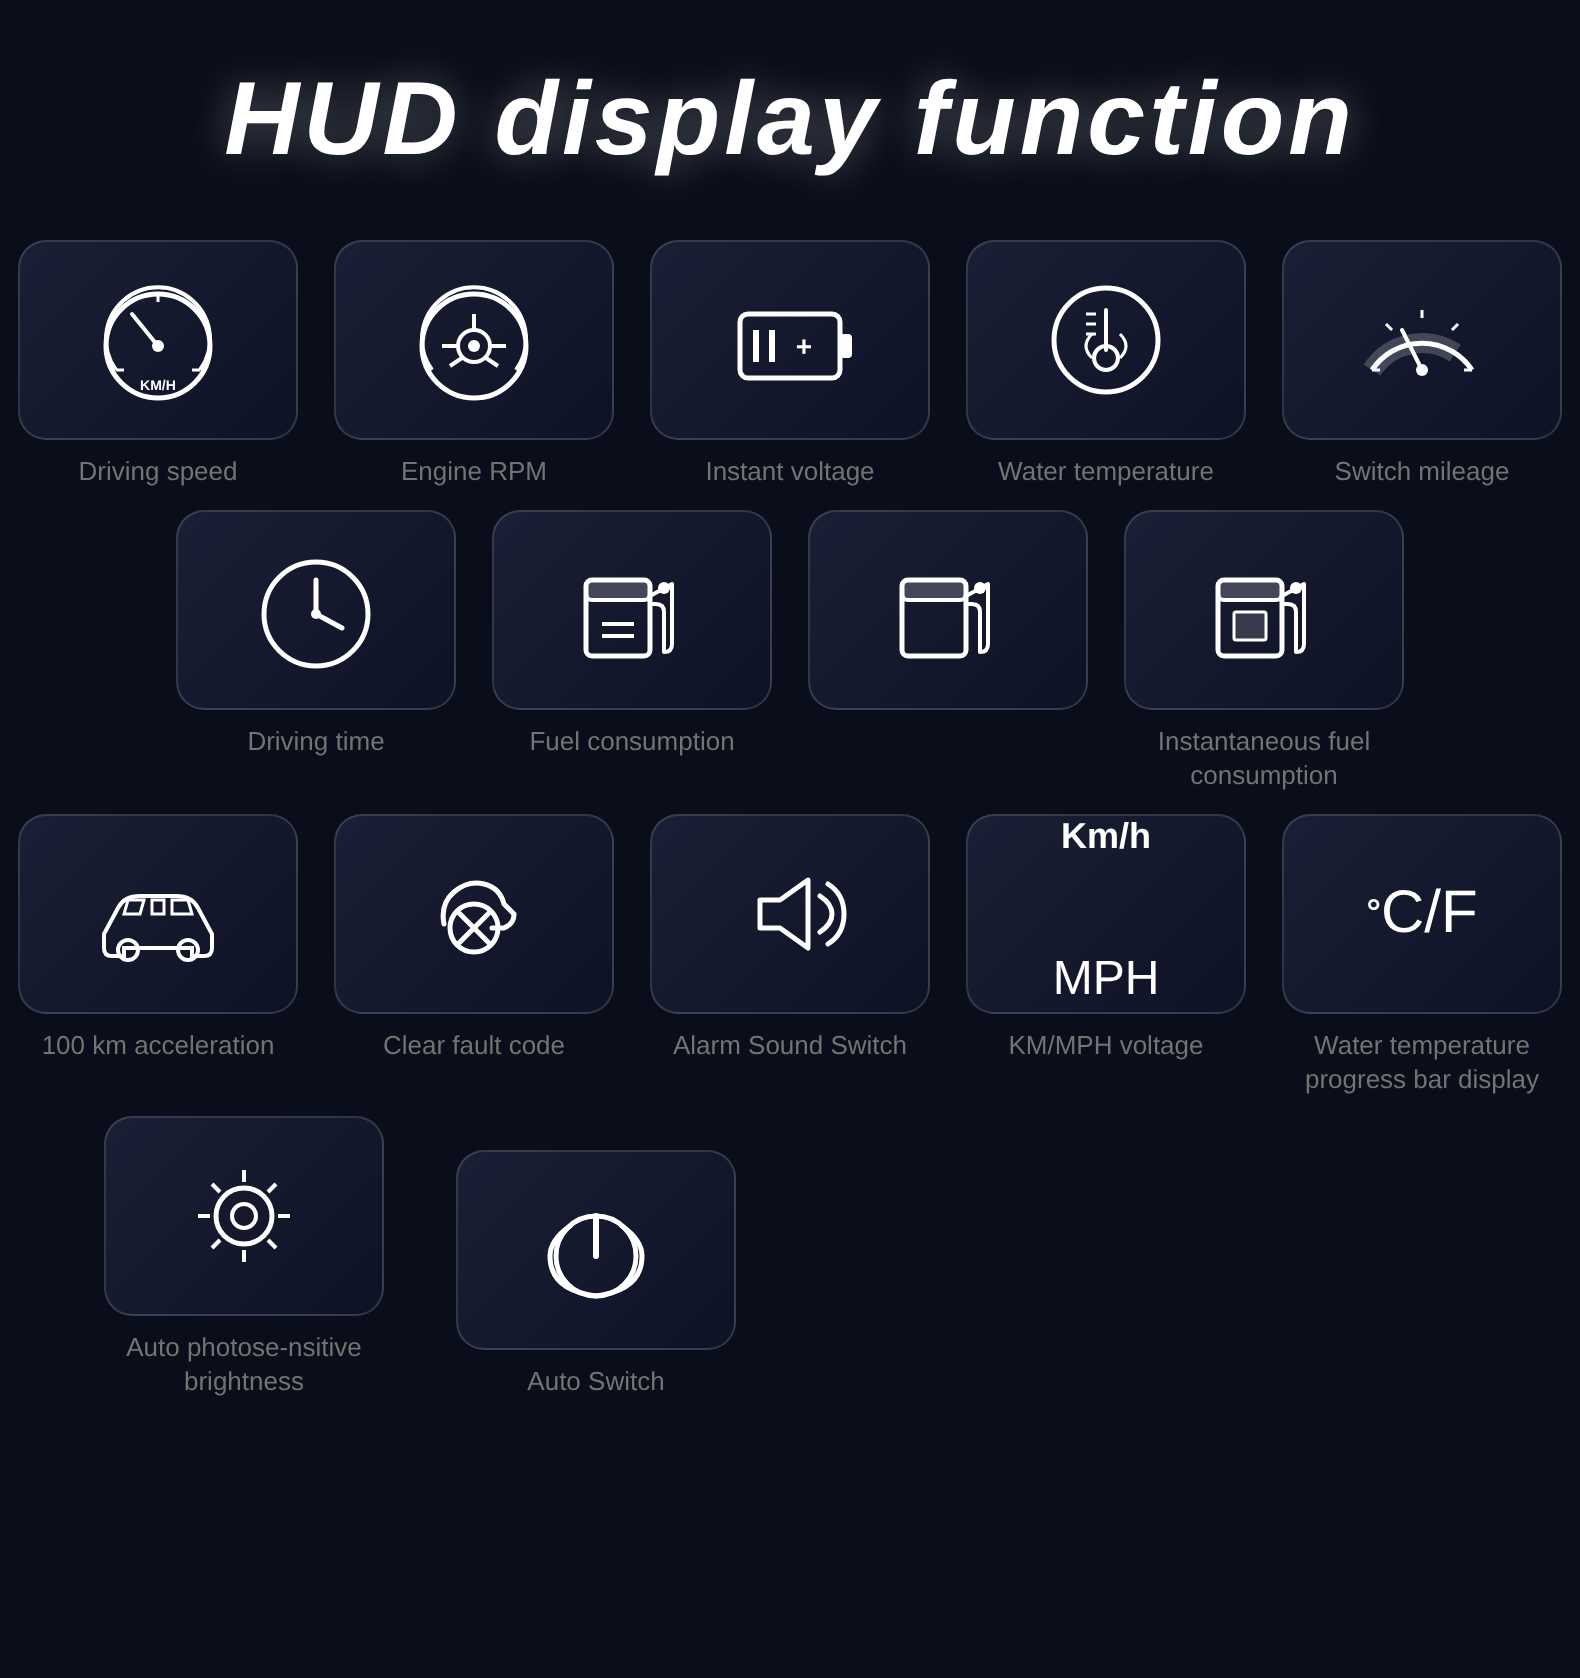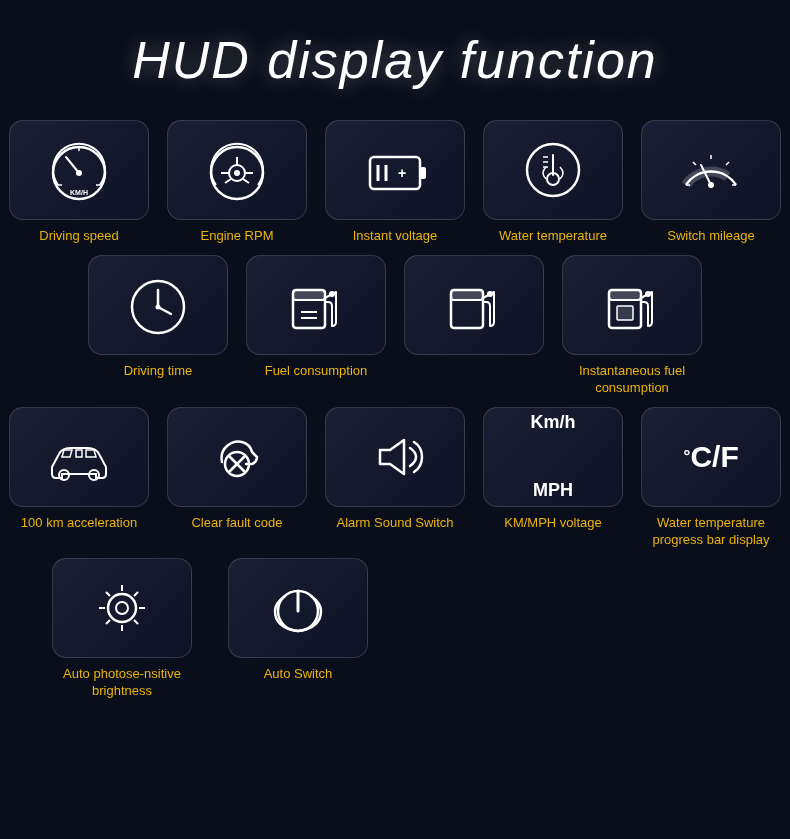--- a/index.html
+++ b/index.html
@@ -11,21 +11,21 @@
       color: white;
       overflow-x: hidden;
     }
 
     .header {
       text-align: center;
       padding: 30px 20px 20px;
     }
     .header h1 {
       font-size: 52px;
-      font-weight: 400;
+      font-weight: 700;
       font-style: italic;
       color: white;
       letter-spacing: 2px;
       text-shadow: 0 0 20px rgba(255,255,255,0.3);
     }
 
     .grid-container {
       display: flex;
       flex-direction: column;
       align-items: center;
@@ -62,21 +62,21 @@
       overflow: hidden;
     }
 
     .icon-box svg {
       width: 70px;
       height: 70px;
     }
 
     .feature-label {
       font-size: 13px;
-      color: #eab308;
+      color: #737373;
       text-align: center;
       line-height: 1.3;
     }
 
     .km-mph-box {
       display: flex;
       flex-direction: column;
       align-items: center;
       justify-content: center;
       color: white;
@@ -276,31 +276,31 @@
           <path d="M54 20 Q62 25 62 35 Q62 45 54 50" stroke="white" stroke-width="2.5" fill="none" stroke-linecap="round"></path>
         </svg>
       </div>
       <span class="feature-label">Alarm Sound Switch</span>
     </div>
 
     <div class="feature-item">
       <div class="icon-box">
         <div class="km-mph-box">
           <span style="font-size:18px; font-weight:900;">Km/h</span>
-          <span style="font-size:18px; font-weight:700;margin-top:46px;">MPH</span>
+          <span style="font-size:24px; font-weight:400;margin-top:46px;">MPH</span>
         </div>
       </div>
       <span class="feature-label">KM/MPH voltage</span>
     </div>
 
     <div class="feature-item">
       <div class="icon-box">
         <div class="cf-box">
           <span style="font-size:18px; vertical-align:super;">°</span>
-          <span style="font-size:30px; font-weight:700;">C/F</span>
+          <span style="font-size:30px; font-weight:400;">C/F</span>
         </div>
       </div>
       <span class="feature-label">Water temperature progress bar display</span>
     </div>
 
   </div>
 
   <div class="grid-row" style="justify-content: flex-start; padding-left: 22px;">
 
     <div class="feature-item">
@@ -314,21 +314,21 @@
           <line x1="52" y1="35" x2="58" y2="35" stroke="white" stroke-width="2"></line>
           <line x1="19" y1="19" x2="23" y2="23" stroke="white" stroke-width="2"></line>
           <line x1="47" y1="47" x2="51" y2="51" stroke="white" stroke-width="2"></line>
           <line x1="51" y1="19" x2="47" y2="23" stroke="white" stroke-width="2"></line>
           <line x1="23" y1="47" x2="19" y2="51" stroke="white" stroke-width="2"></line>
         </svg>
       </div>
       <span class="feature-label">Auto photose-nsitive brightness</span>
     </div>
 
-    <div class="feature-item" style="margin-left: 18px;">
+    <div class="feature-item" style="margin-left: 18px; justify-content: flex-end;">
       <div class="icon-box">
         <svg viewBox="0 0 70 70">
           <circle cx="35" cy="38" r="20" stroke="white" stroke-width="2.5" fill="none"></circle>
           <path d="M35 18 L35 38" stroke="white" stroke-width="3" stroke-linecap="round"></path>
           <path d="M22 23 Q12 30 12 38 Q12 55 35 58 Q58 55 58 38 Q58 30 48 23" stroke="white" stroke-width="2.5" fill="none" stroke-linecap="round"></path>
         </svg>
       </div>
       <span class="feature-label">Auto Switch</span>
     </div>
 

